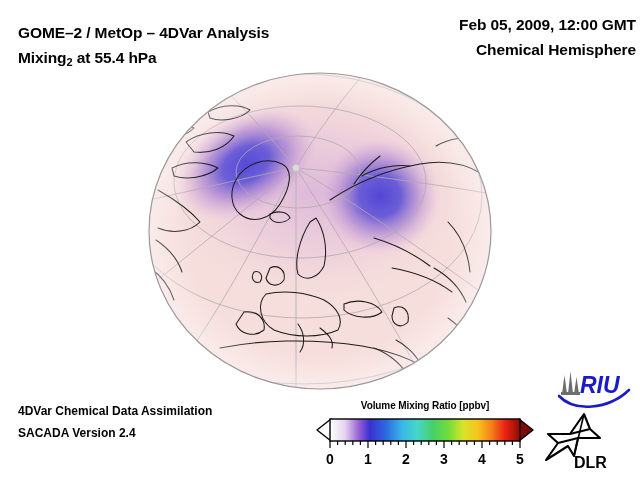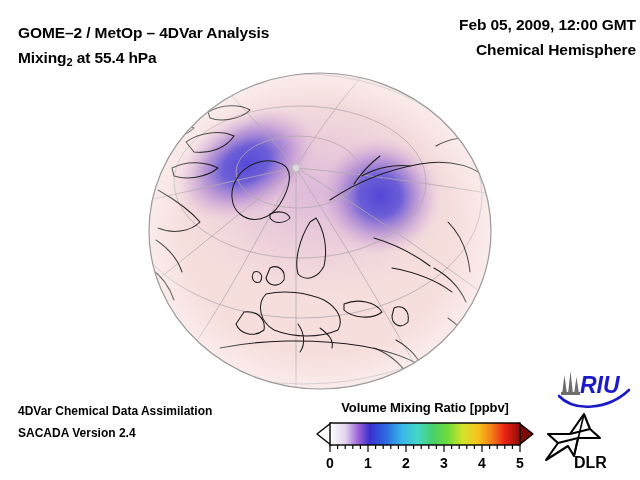--- a/index.html
+++ b/index.html
@@ -15,21 +15,21 @@
   
   #globe-wrap{position:absolute;left:148px;top:72px;width:344px;height:318px;}
   #globe-svg{display:block;width:344px;height:318px;}
 
   
   #footer-left{position:absolute;left:18px;top:400px;}
   .fline{font-size:12px;font-weight:bold;line-height:22px;white-space:nowrap;}
 
   
   #cbar-block{position:absolute;left:300px;top:400px;width:250px;}
-  #cbar-title{font-size:13px;font-weight:bold;text-align:center;white-space:nowrap;
+  #cbar-title{font-size:10px;font-weight:bold;text-align:center;white-space:nowrap;
               margin:0 0 6px 0;letter-spacing:-0.1px;}
   #cbar-svg{display:block;}
 
   
   #riu-logo{position:absolute;left:556px;top:368px;width:76px;height:42px;}
   #dlr-logo{position:absolute;left:544px;top:412px;width:68px;height:60px;}
 </style>
 </head>
 <body>
 

